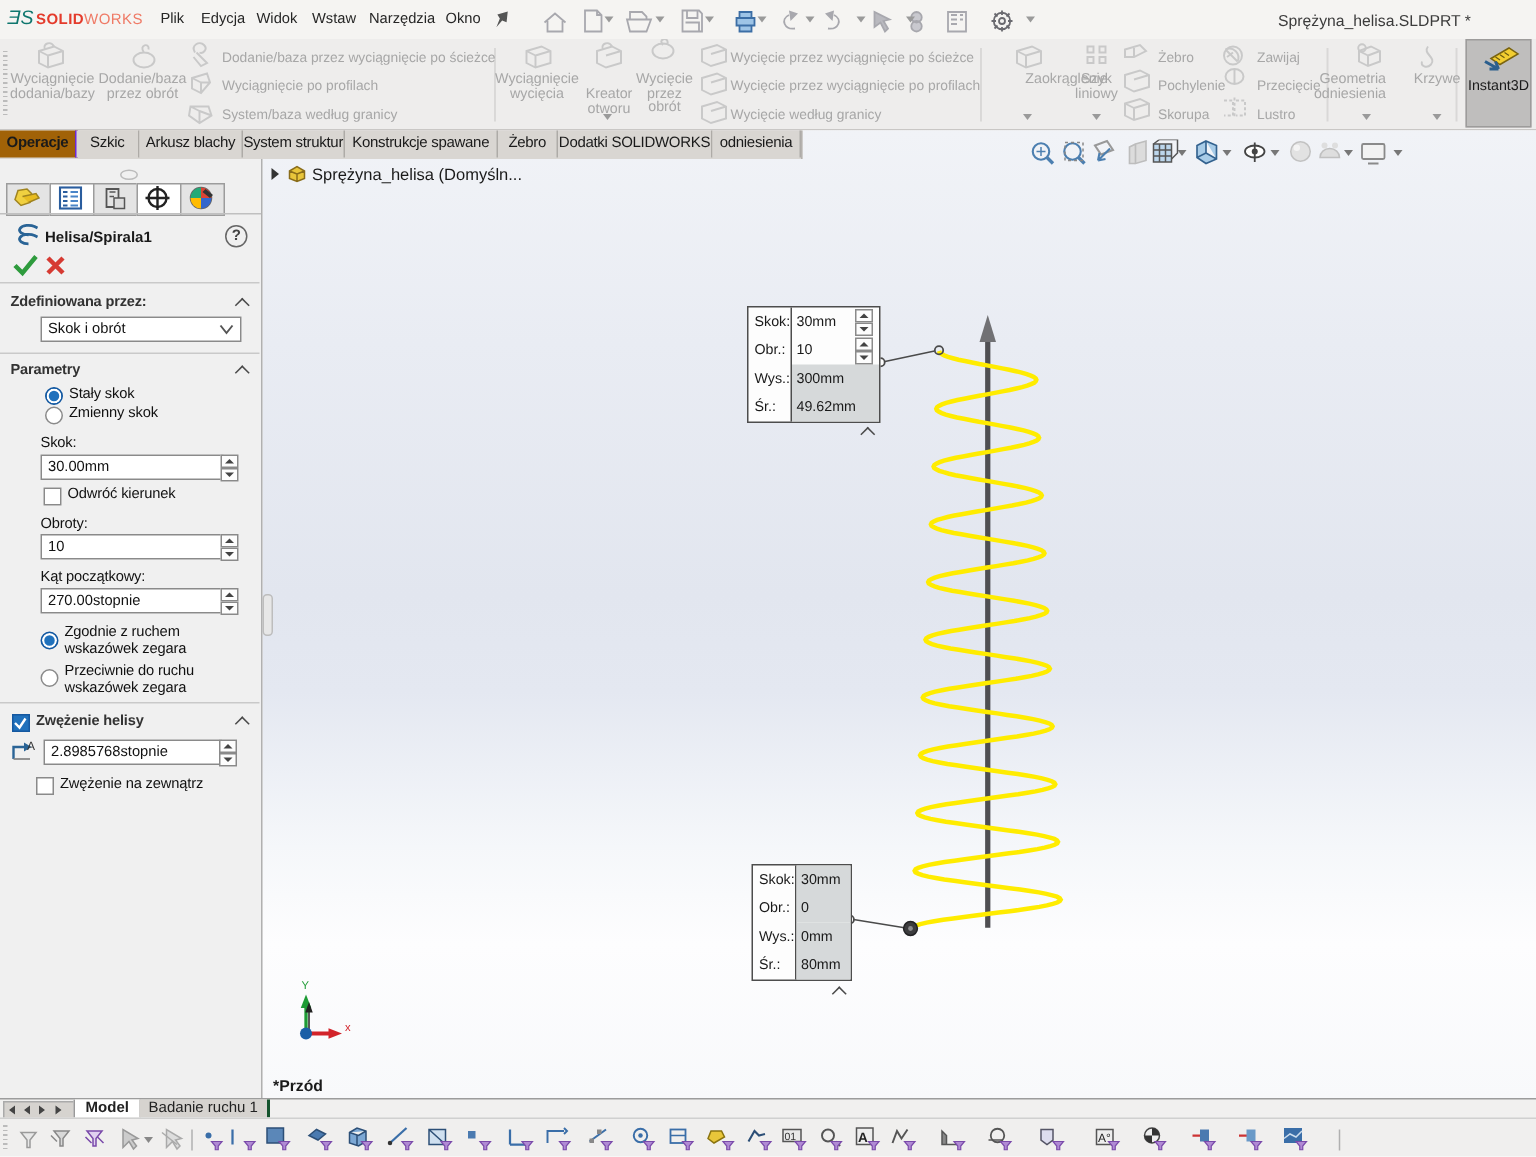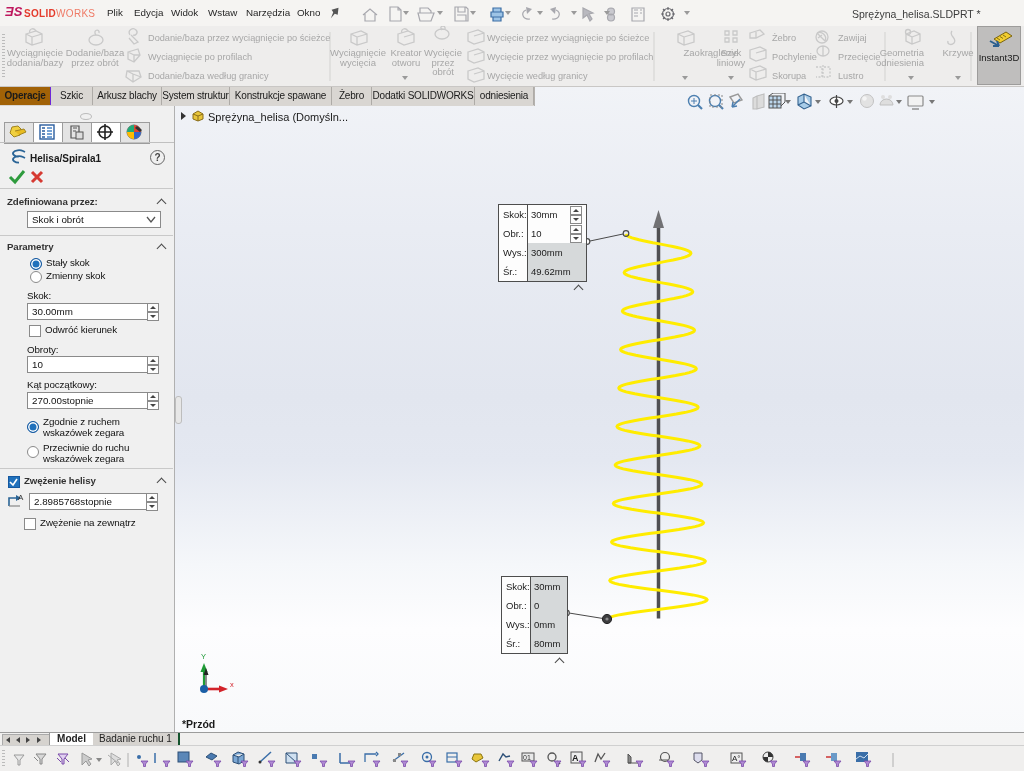--- a/index.html
+++ b/index.html
@@ -47,21 +47,21 @@
 
 #btabs{left:0;top:732px;width:1024px;height:13px;background:#f1f0ef;border-top:1px solid #9c9c9c;}
 .btab{position:absolute;top:0;height:12px;font-size:10px;text-align:center;line-height:12px;color:#222;}
 
 #filterbar{left:0;top:745px;width:1024px;height:26px;background:#f0efee;border-top:1px solid #d0d0d0;}
 </style></head>
 <body>
 
 <div class="abs" style="left:0;top:0;width:1024px;height:1px;background:#8a8a8a;"></div>
 <div id="menubar" class="abs">
-  <div class="abs" style="left:5px;top:4px;font-size:13px;font-weight:bold;color:#be185d;font-style:italic;">ƎS</div>
+  <div class="abs" style="left:5px;top:4px;font-size:13px;font-weight:normal;color:#0f766e;font-style:italic;">ƎS</div>
   <div class="abs" style="left:24px;top:8px;font-size:10px;color:#e43b2c;letter-spacing:.3px;"><b>SOLID</b><span style="color:#ef7a66;">WORKS</span></div>
   <div class="menu" style="left:107px;">Plik</div>
   <div class="menu" style="left:134px;">Edycja</div>
   <div class="menu" style="left:171px;">Widok</div>
   <div class="menu" style="left:208px;">Wstaw</div>
   <div class="menu" style="left:246px;">Narzędzia</div>
   <div class="menu" style="left:297px;">Okno</div>
   <svg class="abs" style="left:327px;top:5px" width="14" height="16">
       <path d="M7 1 L11 7 L8 8 L8 14 L6 8 L3 7 Z" fill="#555" transform="rotate(40 7 8)"></path>
     </svg>
@@ -173,23 +173,23 @@
 
     <line x1="330" y1="6" x2="330" y2="55" stroke="#d9d8d7"></line>
     <line x1="654" y1="6" x2="654" y2="55" stroke="#d9d8d7"></line>
     <line x1="885" y1="6" x2="885" y2="55" stroke="#d9d8d7"></line>
     <line x1="971" y1="6" x2="971" y2="55" stroke="#d9d8d7"></line>
   </svg>
   <div class="rlabel" style="left:2px;top:22px;width:66px;">Wyciągnięcie<br>dodania/bazy</div>
   <div class="rlabel" style="left:62px;top:22px;width:66px;">Dodanie/baza<br>przez obrót</div>
   <div class="rlist" style="left:148px;top:7px;">Dodanie/baza przez wyciągnięcie po ścieżce</div>
   <div class="rlist" style="left:148px;top:26px;">Wyciągnięcie po profilach</div>
-  <div class="rlist" style="left:148px;top:45px;">Dodanie/baza według granicy</div>
+  <div class="rlist" style="left:148px;top:45px;">System/baza według granicy</div>
   <div class="rlabel" style="left:326px;top:22px;width:64px;">Wyciągnięcie<br>wycięcia</div>
-  <div class="rlabel" style="left:384px;top:22px;width:44px;">Kreator<br>otworu</div>
+  <div class="rlabel" style="left:384px;top:32px;width:44px;">Kreator<br>otworu</div>
   <div class="rlabel" style="left:420px;top:22px;width:46px;">Wycięcie<br>przez<br>obrót</div>
   <div class="rlist" style="left:487px;top:7px;">Wycięcie przez wyciągnięcie po ścieżce</div>
   <div class="rlist" style="left:487px;top:26px;">Wycięcie przez wyciągnięcie po profilach</div>
   <div class="rlist" style="left:487px;top:45px;">Wycięcie według granicy</div>
   <div class="rlabel" style="left:652px;top:22px;width:66px;margin-left:26px;">Zaokrąglenie</div>
   <div class="rlabel" style="left:708px;top:22px;width:46px;">Szyk<br>liniowy</div>
   <div class="rlist" style="left:772px;top:7px;">Żebro</div>
   <div class="rlist" style="left:772px;top:26px;">Pochylenie</div>
   <div class="rlist" style="left:772px;top:45px;">Skorupa</div>
   <div class="rlist" style="left:838px;top:7px;">Zawijaj</div>

